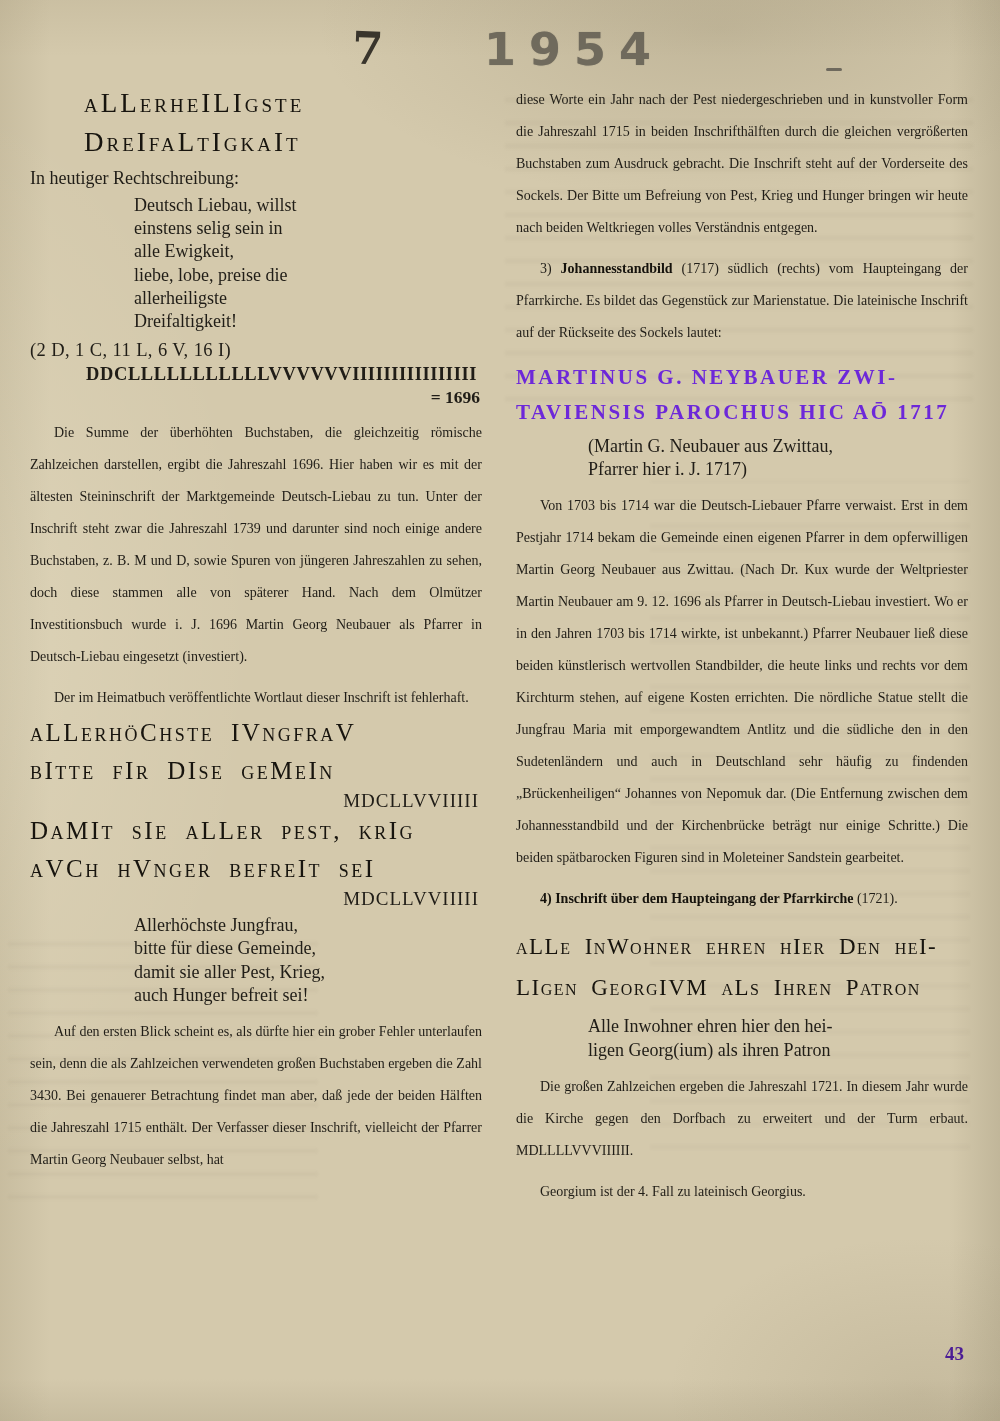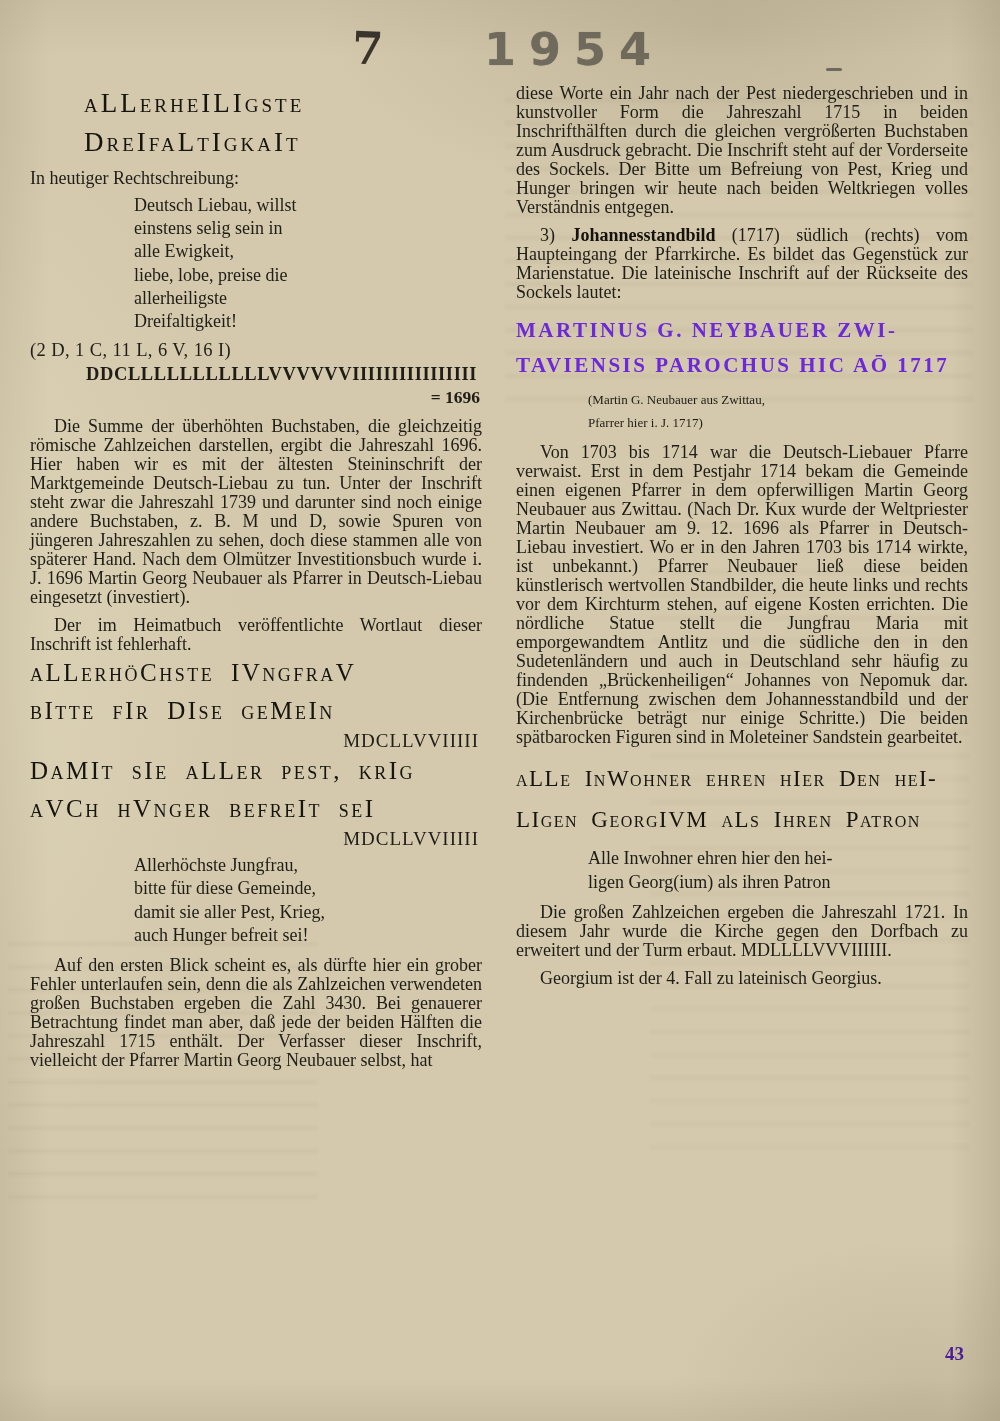--- a/index.html
+++ b/index.html
@@ -41,21 +41,21 @@
     letter-spacing:13px; color:#5a564c; opacity:0.8; transform:scaleY(0.98);
     text-shadow:0 0 1px rgba(90,86,76,0.6);
   }
   .stray { position:absolute; left:826px; top:68px; width:16px; height:3px;
     background:#6e695d; border-radius:2px; }
 
   .col { position:absolute; top:84px; width:452px; color:#201d17; }
   .col-left  { left:30px; }
   .col-right { left:516px; }
 
-  .body { font-size:18px; line-height:19px; text-align:justify;
+  .body { font-size:14px; line-height:32px; text-align:justify;
     hyphens:auto; -webkit-hyphens:auto; }
   .sp { margin-top:9px; }
   .indent { text-indent:24px; }
   b { color:#15120c; }
 
   .chrono-title {
     font-variant:small-caps; font-weight:normal; color:#17140e;
     font-size:27px; line-height:39px; letter-spacing:3px; word-spacing:7px;
     margin-left:54px; white-space:pre-line;
   }
@@ -73,21 +73,21 @@
     font-size:25px; line-height:38px; letter-spacing:2.5px; word-spacing:8px;
     white-space:pre-line; 
   }
   .numerals-right { font-size:19px; text-align:right; letter-spacing:1px;
     padding-right:3px; }
 
   .latin { font-size:21px; line-height:32px; letter-spacing:2.5px;
     font-weight:bold; color:#6d28d9; margin-top:12px; }
   .latin2 { margin-top:3px; }
   .translation { margin-left:72px; white-space:pre-line;
-    font-size:13px; line-height:23.2px; margin-top:7px; }
+    font-size:18px; line-height:23.2px; margin-top:7px; }
 
   .chrono4 {
     font-variant:small-caps; font-weight:normal; color:#17140e;
     font-size:23px; line-height:41px; letter-spacing:1.5px; word-spacing:6px;
     white-space:pre-line; margin-top:11px;
   }
   .poem4 { margin-left:72px; margin-top:7px; }
 
   .pagenum { position:absolute; right:36px; bottom:56px;
     font-size:19px; font-weight:bold; color:#4c1d95; }
@@ -134,20 +134,21 @@
   </div>
 
   <div class="col col-right">
     <p class="body">diese Worte ein Jahr nach der Pest niedergeschrieben und in kunstvoller Form die Jahreszahl 1715 in beiden Inschrifthälften durch die gleichen vergrößerten Buchstaben zum Ausdruck gebracht. Die Inschrift steht auf der Vorderseite des Sockels. Der Bitte um Befreiung von Pest, Krieg und Hunger bringen wir heute nach beiden Weltkriegen volles Verständnis entgegen.</p>
     <p class="body indent sp"><span>3) </span><b>Johannesstandbild</b><span> (1717) südlich (rechts) vom Haupteingang der Pfarrkirche. Es bildet das Gegenstück zur Marienstatue. Die lateinische Inschrift auf der Rückseite des Sockels lautet:</span></p>
     <h2 class="latin">MARTINUS G. NEYBAUER ZWI-</h2>
     <h2 class="latin latin2">TAVIENSIS PAROCHUS HIC AŌ 1717</h2>
     <div class="translation">(Martin G. Neubauer aus Zwittau,
 Pfarrer hier i. J. 1717)</div>
     <p class="body indent sp">Von 1703 bis 1714 war die Deutsch-Liebauer Pfarre verwaist. Erst in dem Pestjahr 1714 bekam die Gemeinde einen eigenen Pfarrer in dem opferwilligen Martin Georg Neubauer aus Zwittau. (Nach Dr. Kux wurde der Weltpriester Martin Neubauer am 9. 12. 1696 als Pfarrer in Deutsch-Liebau investiert. Wo er in den Jahren 1703 bis 1714 wirkte, ist unbekannt.) Pfarrer Neubauer ließ diese beiden künstlerisch wertvollen Standbilder, die heute links und rechts vor dem Kirchturm stehen, auf eigene Kosten errichten. Die nördliche Statue stellt die Jungfrau Maria mit emporgewandtem Antlitz und die südliche den in den Sudetenländern und auch in Deutschland sehr häufig zu findenden „Brückenheiligen“ Johannes von Nepomuk dar. (Die Entfernung zwischen dem Johannesstandbild und der Kirchenbrücke beträgt nur einige Schritte.) Die beiden spätbarocken Figuren sind in Moleteiner Sandstein gearbeitet.</p>
+    <p class="body indent sp"><b>4) Inschrift über dem Haupteingang der Pfarrkirche</b><span> (1721).</span></p>
     <h2 class="chrono4">aLLe InWohner ehren hIer Den heI-
 LIgen GeorgIVM aLs Ihren Patron</h2>
     <div class="poem poem4">Alle Inwohner ehren hier den hei-
 ligen Georg(ium) als ihren Patron</div>
     <p class="body indent sp">Die großen Zahlzeichen ergeben die Jahreszahl 1721. In diesem Jahr wurde die Kirche gegen den Dorfbach zu erweitert und der Turm erbaut. MDLLLLVVVIIIIII.</p>
     <p class="body indent sp">Georgium ist der 4. Fall zu lateinisch Georgius.</p>
   </div>
 
   <div class="pagenum">43</div>
 </div>

